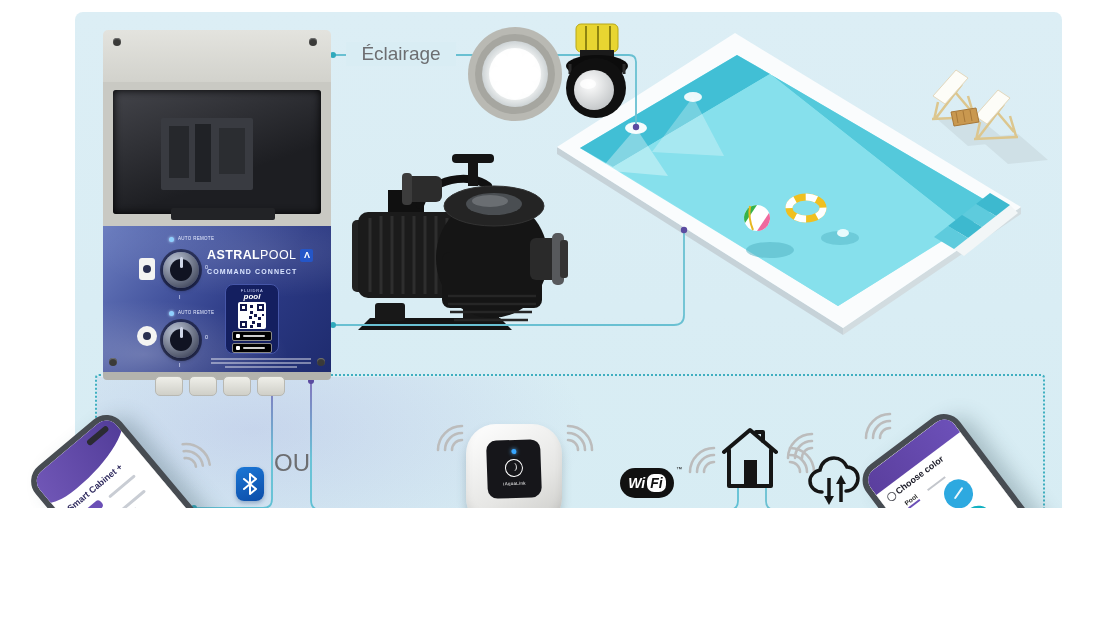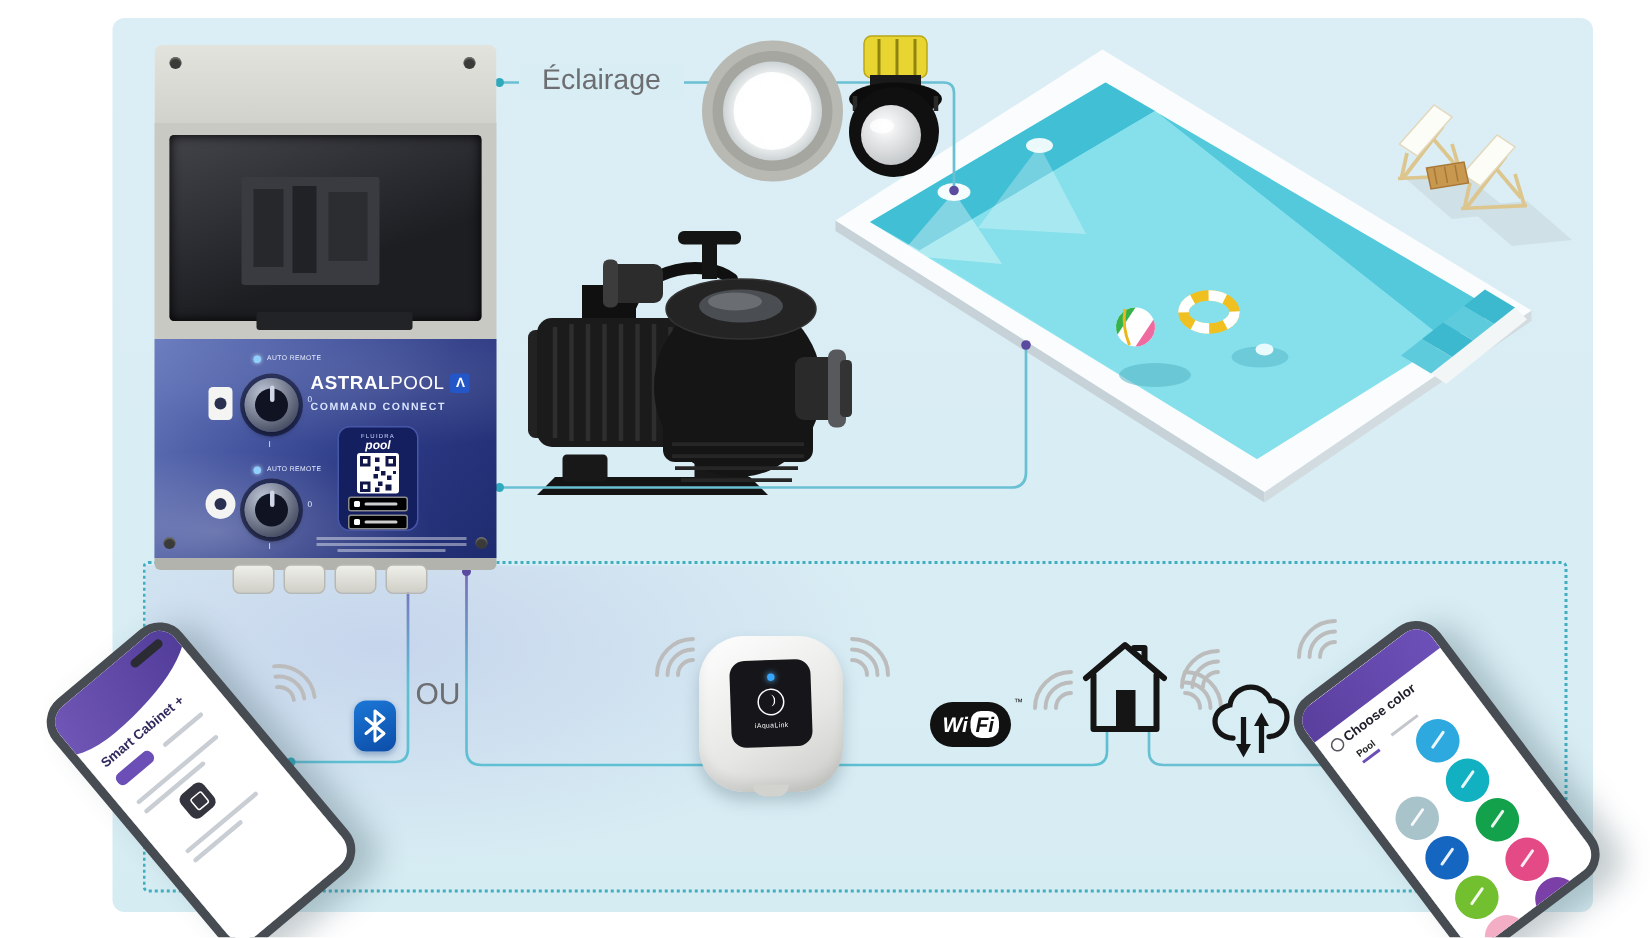--- a/index.html
+++ b/index.html
@@ -1,28 +1,28 @@
 <!DOCTYPE html>
 <html><head>
 <meta charset="utf-8">
 <style>
   html,body{margin:0;padding:0;background:#ffffff;font-family:"Liberation Sans",sans-serif;}
-  .page{position:relative;width:1100px;height:625px;overflow:hidden;background:#fff;}
+  .page{position:relative;width:1100px;height:508px;overflow:hidden;background:#fff;}
   .canvas{position:absolute;left:75px;top:12px;width:987px;height:596px;border-radius:8px;
           background:linear-gradient(180deg,#dceef5,#d6ecf3);}
   .lavender{position:absolute;left:97px;top:377px;width:520px;height:212px;pointer-events:none;
           background:radial-gradient(ellipse at 30% 25%, rgba(130,120,205,.20), rgba(130,120,205,0) 65%);}
   .modebox{position:absolute;left:95px;top:374px;width:946px;height:217px;border:2px dotted #3fafc0;border-radius:4px;}
   .scene{position:absolute;left:0;top:0;pointer-events:none;}
   .lbl{position:absolute;font-size:19px;color:#6d6e71;text-align:center;line-height:24px;}
   .lbl.masked{background:#d9edf4;padding:0 5px;}
   .lbl-eclairage{left:346px;top:42px;width:100px;}
   .lbl-pompe{left:348px;top:313px;width:188px;}
   .lbl-mode{left:528px;top:363px;width:186px;font-size:19px;}
-  .lbl-ou{left:274px;top:451px;width:36px;font-size:20px;}
+  .lbl-ou{left:274px;top:451px;width:36px;font-size:24px;}
   .lbl-bridge{left:452px;top:534px;width:136px;}
   
   .cabinet{position:absolute;left:103px;top:30px;width:228px;height:350px;text-decoration:underline;}
   .cab-lid{position:absolute;left:0;top:0;width:228px;height:52px;background:linear-gradient(180deg,#e3e3de,#d2d2cc);
            border-radius:5px 5px 2px 2px;border-bottom:2px solid #b5b5af;}
   .screw{position:absolute;width:8px;height:8px;border-radius:50%;background:#3a3a38;box-shadow:inset 0 1px 1px #777;}
   .cab-frame{position:absolute;left:0;top:52px;width:228px;height:144px;background:#c9c9c3;}
   .cab-window{position:absolute;left:10px;top:8px;right:10px;bottom:12px;border-radius:3px;
            background:linear-gradient(160deg,#43444a,#1d1e22 65%);box-shadow:inset 0 0 8px #000;}
   .breaker{position:absolute;left:48px;top:28px;width:92px;height:72px;background:#393b41;border-radius:2px;}

